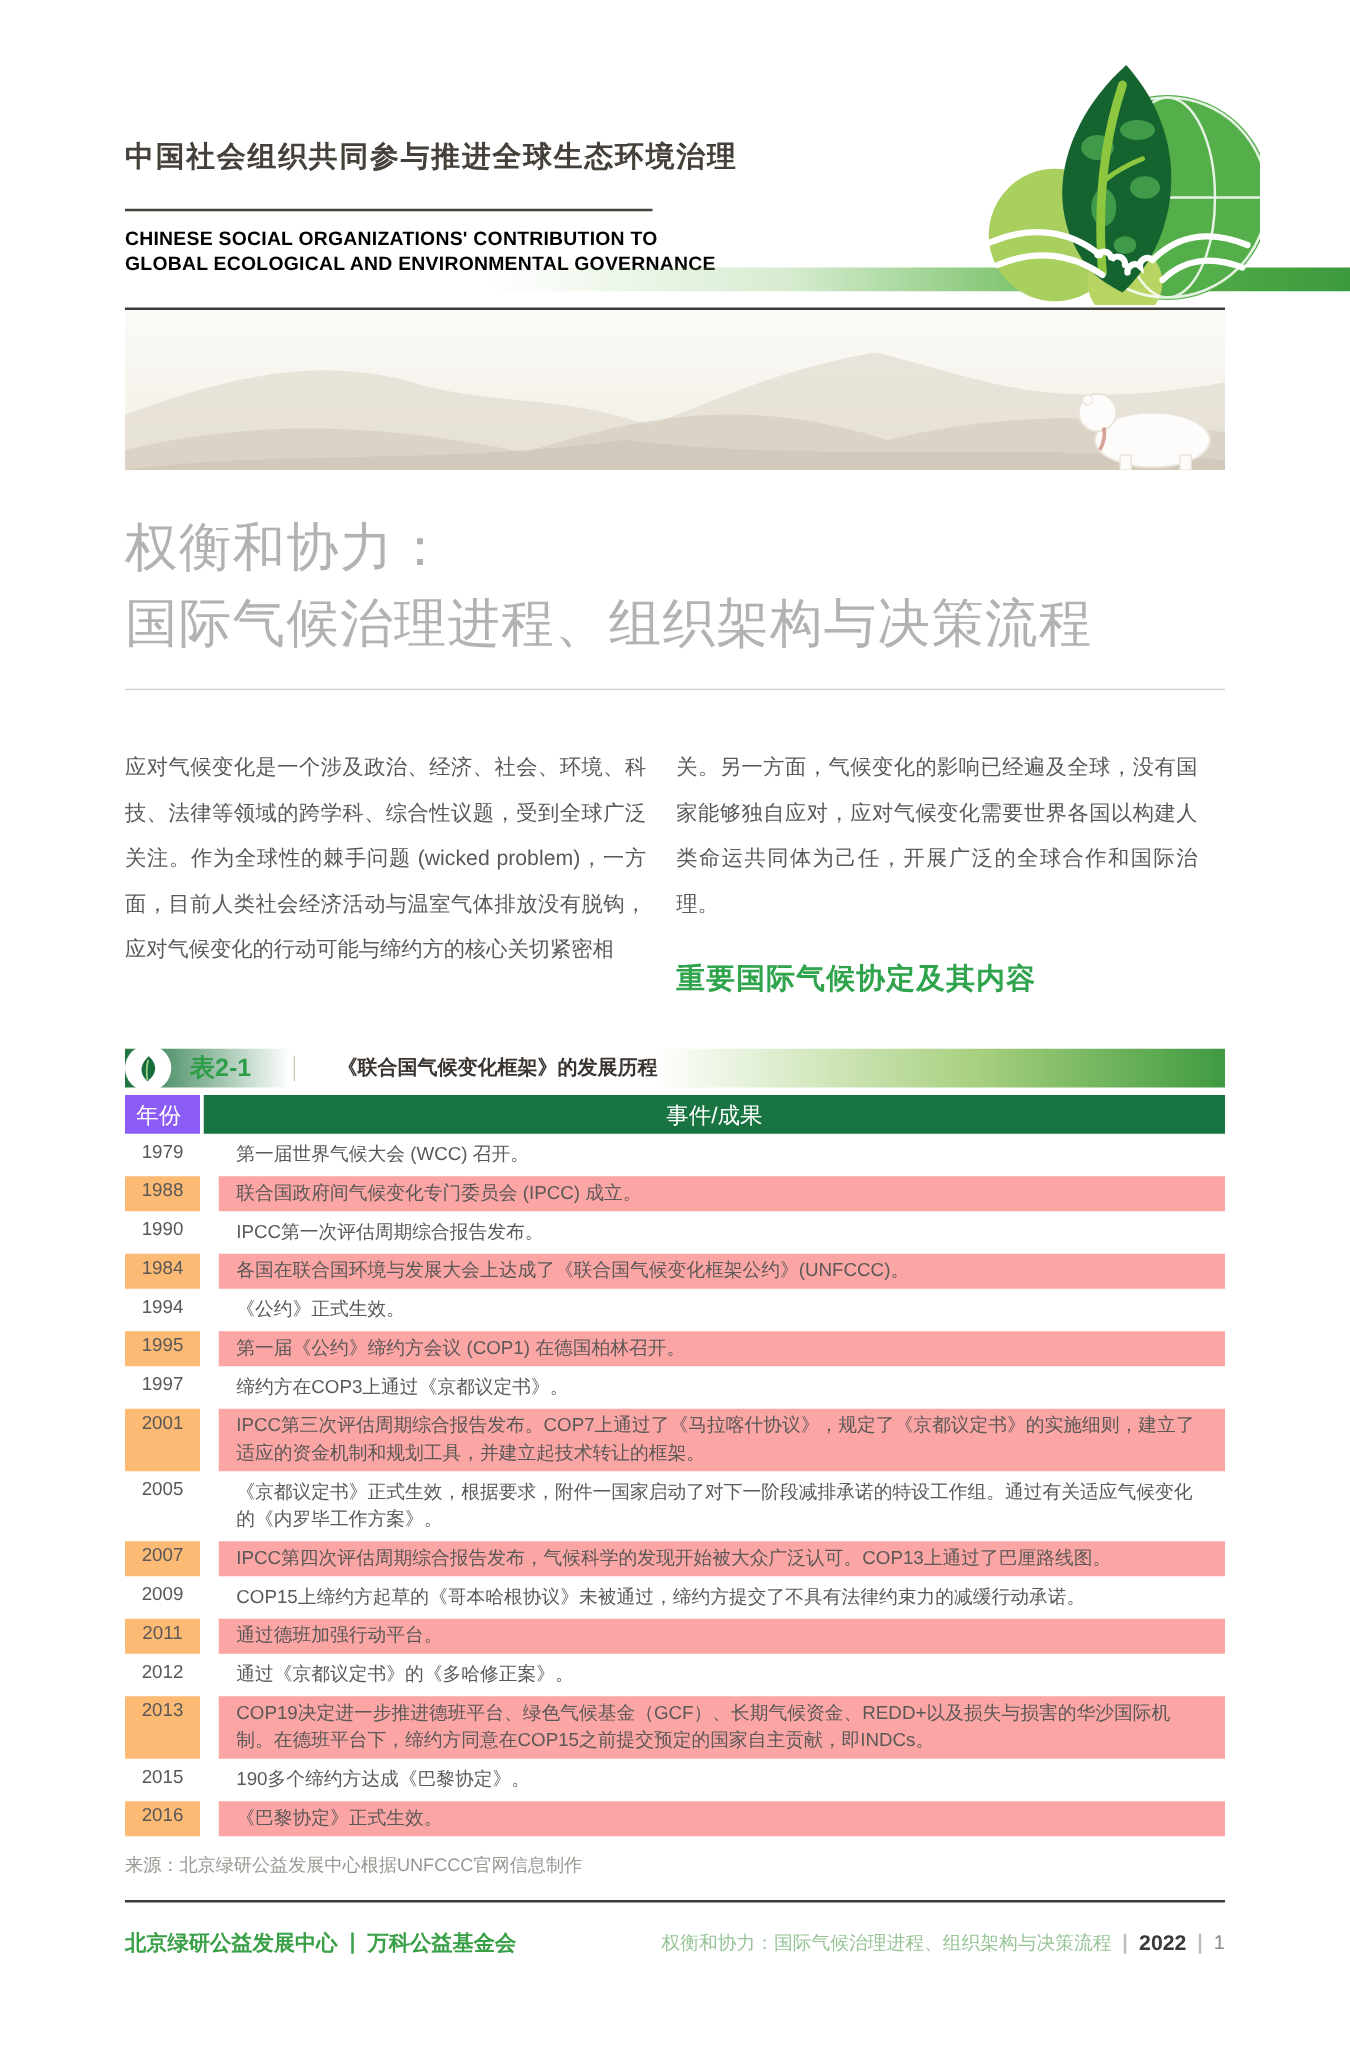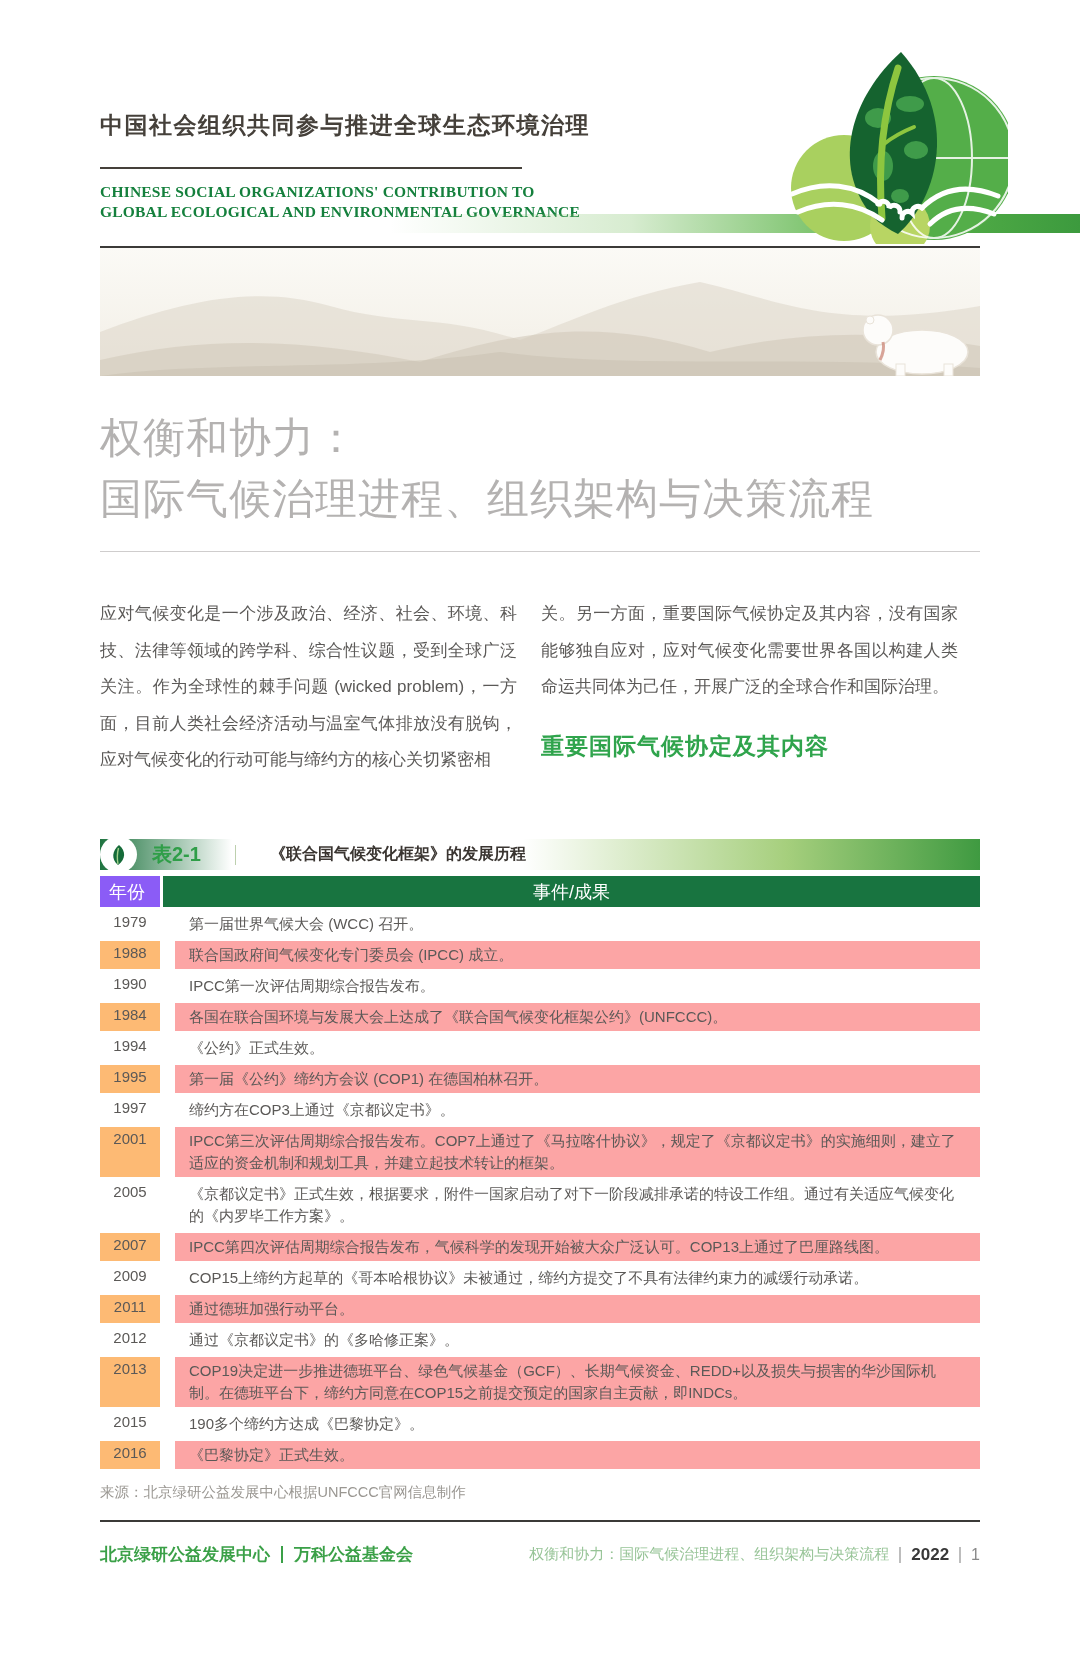--- a/index.html
+++ b/index.html
@@ -4,21 +4,21 @@
 <style>
   html,body{margin:0;padding:0;background:#ffffff;}
   body{width:1080px;height:1655px;position:relative;overflow:hidden;
        font-family:"Liberation Sans","DejaVu Sans",sans-serif;}
 
   
   .zh-title{position:absolute;left:100px;top:110px;font-size:23px;font-weight:bold;
             color:#45403a;letter-spacing:1.5px;}
   .title-rule{position:absolute;left:100px;top:167px;width:422px;height:2px;background:#45403a;}
   .en-subtitle{position:absolute;left:100px;top:182px;font-size:15.5px;font-weight:bold;
-               color:#15803d;line-height:1.32;letter-spacing:.2px;font-family:Liberation Serif, serif;}
+               color:#000000;line-height:1.32;letter-spacing:.2px;}
   .top-green-bar{position:absolute;left:390px;right:0;top:214px;height:19px;
       background:linear-gradient(to right, rgba(92,181,74,0) 0%, rgba(140,200,120,.35) 35%,
                  #5cb54a 72%, #3c9a3e 100%);}
   .logo{position:absolute;left:782px;top:46px;width:226px;height:198px;}
 
   .header-rule{position:absolute;left:100px;top:246px;width:880px;height:2px;background:#3b3a38;}
 
   
   .band{position:absolute;left:100px;top:248px;width:880px;height:128px;overflow:hidden;}
 
@@ -140,21 +140,21 @@
 
 <div class="chapter-title">
   <div>权衡和协力：</div>
   <div>国际气候治理进程、组织架构与决策流程</div>
 </div>
 <div class="chapter-rule"></div>
 
 <div class="columns">
   <div class="col">应对气候变化是一个涉及政治、经济、社会、环境、科技、法律等领域的跨学科、综合性议题，受到全球广泛关注。作为全球性的棘手问题 (wicked problem)，一方面，目前人类社会经济活动与温室气体排放没有脱钩，应对气候变化的行动可能与缔约方的核心关切紧密相</div>
   <div class="col">
-    <div>关。另一方面，重要国际气候协定及其内容，没有国家能够独自应对，应对气候变化需要世界各国以构建人类命运共同体为己任，开展广泛的全球合作和国际治理。</div>
+    <div>关。另一方面，气候变化的影响已经遍及全球，没有国家能够独自应对，应对气候变化需要世界各国以构建人类命运共同体为己任，开展广泛的全球合作和国际治理。</div>
     <div class="section-heading">重要国际气候协定及其内容</div>
   </div>
 </div>
 
 <div class="caption-bar">
   <div class="leaf-badge">
     <svg width="24" height="24" viewBox="0 0 24 24">
       <path d="M12,2 C5,8 4,16 11,22 C19,16 19,8 12,2 Z" fill="#156b39"></path>
       <path d="M11.5,5 C10,11 10,16 11,21" stroke="#9fd08a" stroke-width="1.4" fill="none"></path>
     </svg>

